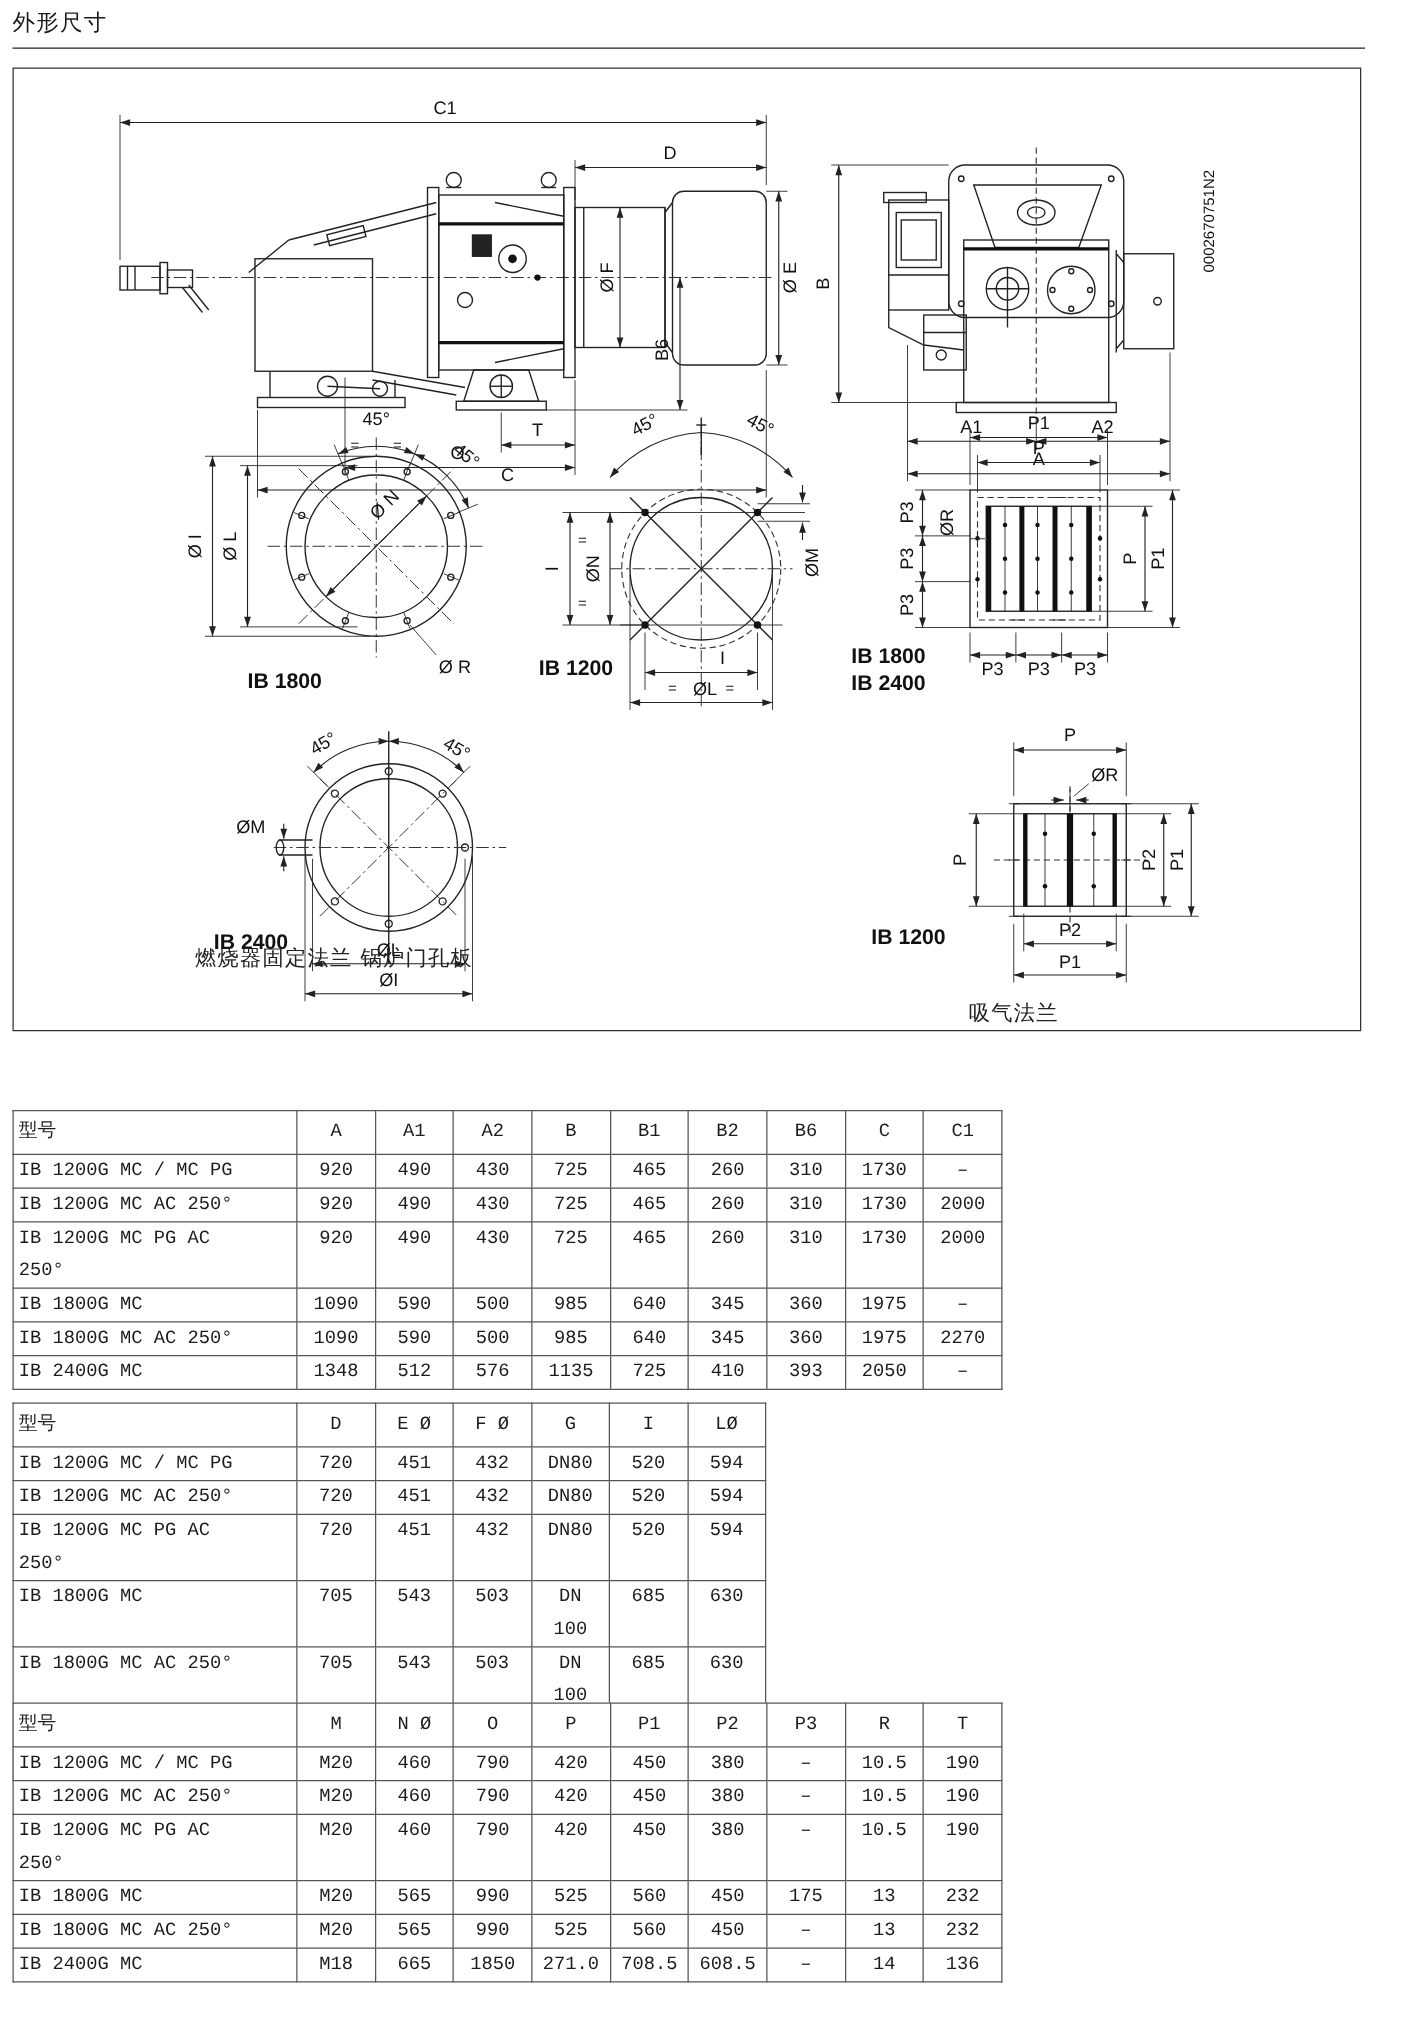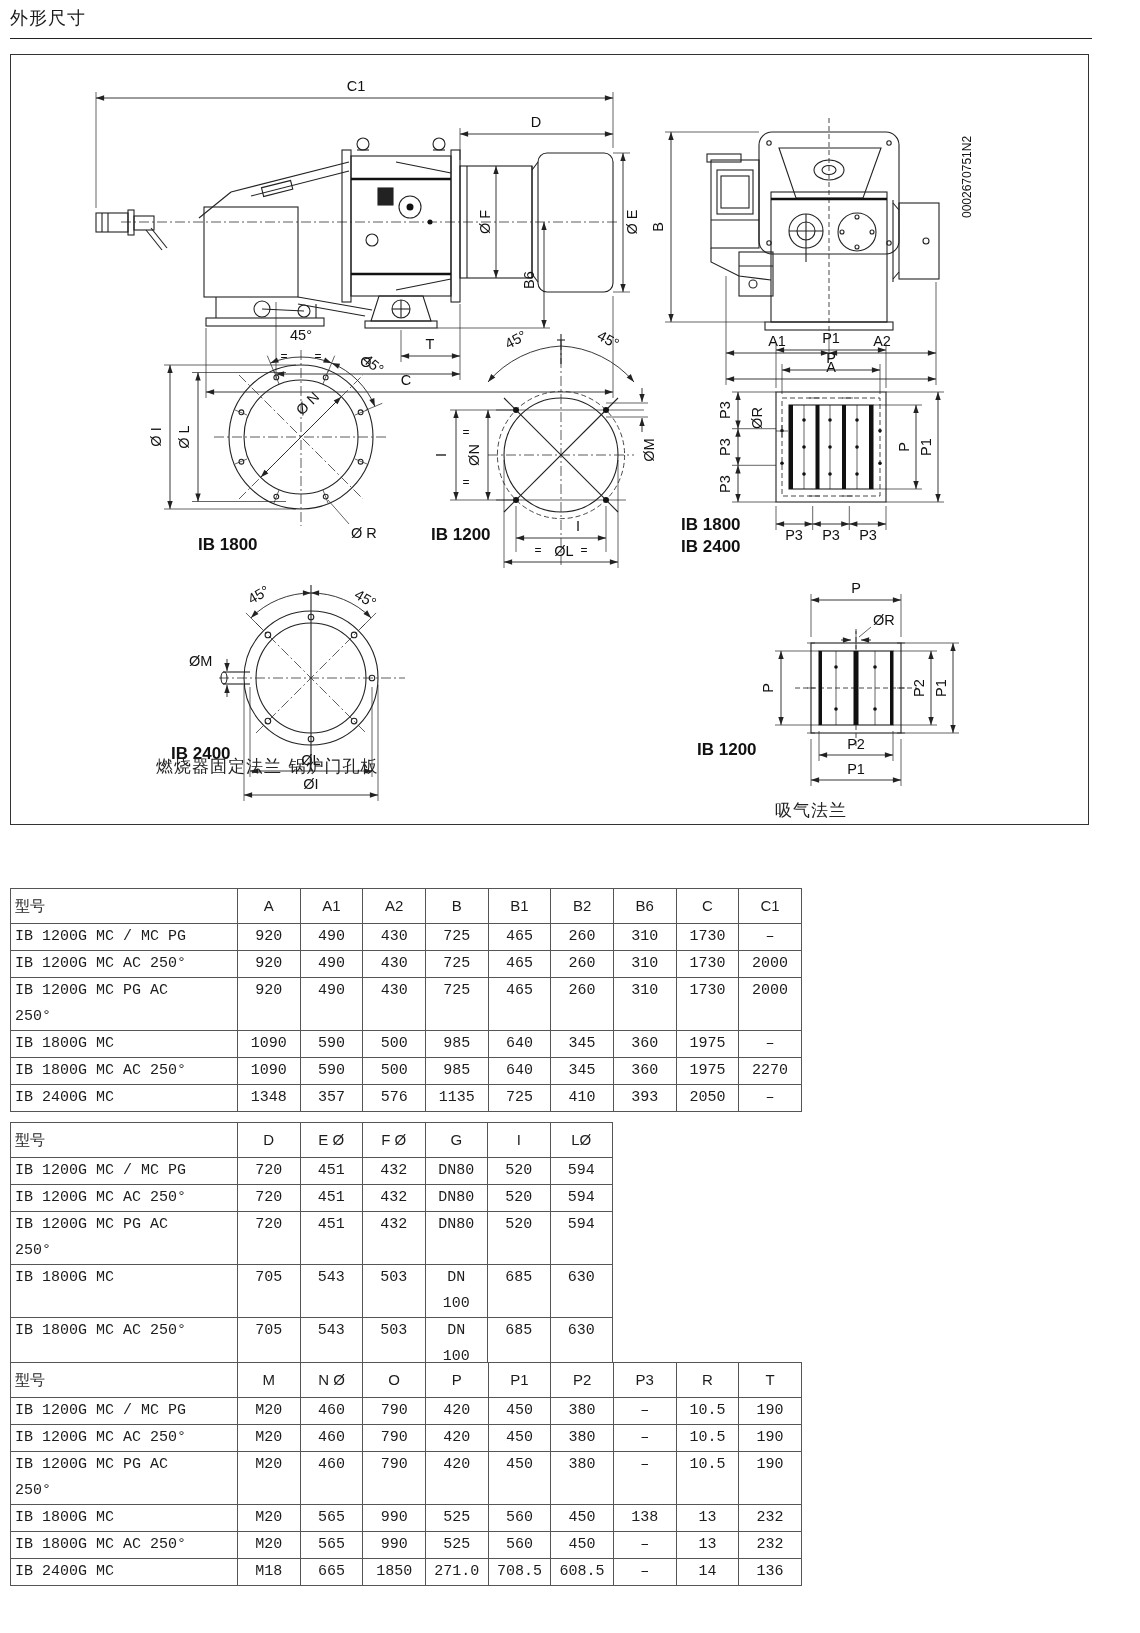--- a/index.html
+++ b/index.html
@@ -17,21 +17,21 @@
   .thick{stroke:#111;fill:none;stroke-width:2.6}
   .cl{stroke:#333;fill:none;stroke-width:0.8;stroke-dasharray:10 3 2 3}
   .dash{stroke:#333;fill:none;stroke-width:0.9;stroke-dasharray:5 3}
   .ext{stroke:#222;fill:none;stroke-width:0.7}
   .dim{stroke:#222;fill:none;stroke-width:0.9;marker-start:url(#ar);marker-end:url(#ar)}
   .dime{stroke:#222;fill:none;stroke-width:0.9;marker-end:url(#ar)}
   .fb{fill:#111;stroke:none}
   table{position:absolute;border-collapse:collapse;table-layout:fixed;background:#fff;
         font-family:"Liberation Mono","DejaVu Sans Mono",monospace;font-size:15px;color:#1c1c1c;border:1.6px solid #555}
   th,td{border:1px solid #555;padding:0 4px;text-align:center;font-weight:normal;vertical-align:top;overflow:hidden}
-  th{line-height:33px;height:34px;font-family:Liberation Sans, sans-serif}
+  th{line-height:33px;height:34px;font-family:Liberation Mono, monospace}
   td{line-height:26px}
   th:first-child,td:first-child{text-align:left}
   td:first-child{white-space:pre-line}
   .t1{left:10px;top:888px;width:792px}
   .t2{left:10px;top:1122px;width:603px}
   .t3{left:10px;top:1362px;width:792px}
   .t1 th:first-child,.t3 th:first-child{width:218px}
   .t2 th:first-child{width:218px}
 </style>
 </head>
@@ -535,21 +535,21 @@
         <td>985</td>
         <td>640</td>
         <td>345</td>
         <td>360</td>
         <td>1975</td>
         <td>2270</td>
       </tr>
       <tr>
         <td>IB 2400G MC</td>
         <td>1348</td>
-        <td>357</td>
+        <td>512</td>
         <td>576</td>
         <td>1135</td>
         <td>725</td>
         <td>410</td>
         <td>393</td>
         <td>2050</td>
         <td>–</td>
       </tr>
     </tbody>
 </table>
@@ -679,21 +679,21 @@
         <td>190</td>
       </tr>
       <tr>
         <td>IB 1800G MC</td>
         <td>M20</td>
         <td>565</td>
         <td>990</td>
         <td>525</td>
         <td>560</td>
         <td>450</td>
-        <td>138</td>
+        <td>175</td>
         <td>13</td>
         <td>232</td>
       </tr>
       <tr>
         <td>IB 1800G MC AC 250°</td>
         <td>M20</td>
         <td>565</td>
         <td>990</td>
         <td>525</td>
         <td>560</td>

